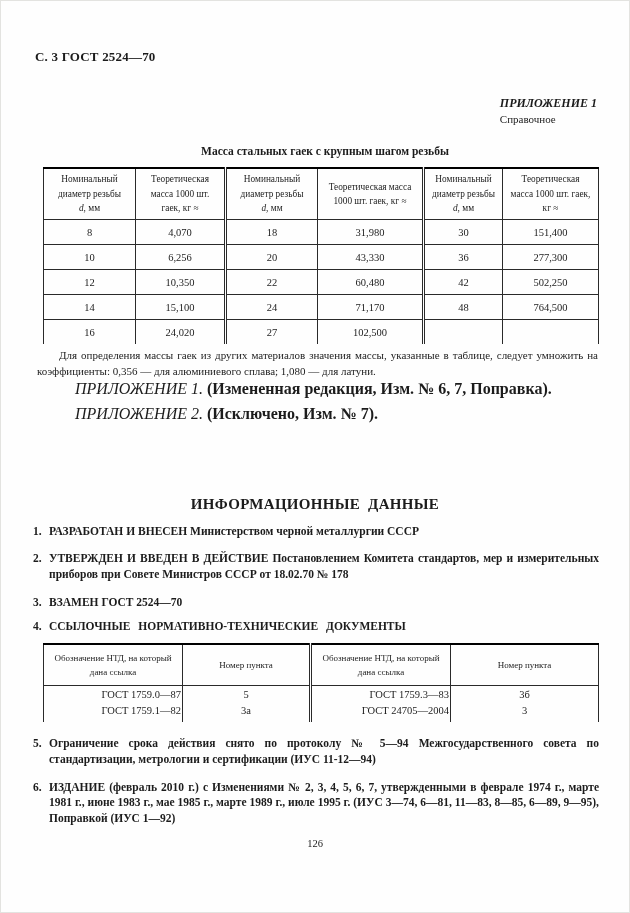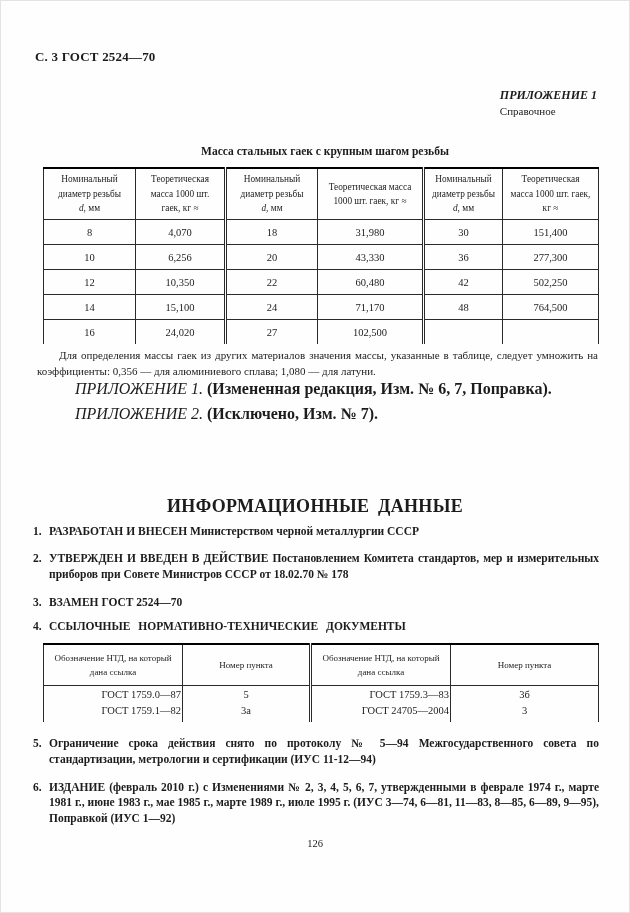--- a/index.html
+++ b/index.html
@@ -5,21 +5,21 @@
   html,body{margin:0;padding:0;}
   body{
     width:630px;height:913px;position:relative;overflow:hidden;
     background:#fefefe;color:#1c1c1c;
     font-family:"Liberation Serif","DejaVu Serif",serif;
   }
   .scan-frame{position:absolute;inset:0;border:1px solid #e3e3e0;pointer-events:none;}
 
   #doc-header{position:absolute;left:35px;top:49px;font-weight:bold;font-size:13px;letter-spacing:.2px;}
 
-  #appendix{position:absolute;right:33px;top:88px;text-align:left;}
+  #appendix{position:absolute;right:33px;top:96px;text-align:left;}
   #appendix .l1{font-style:italic;font-weight:bold;font-size:12px;}
   #appendix .l2{font-size:11px;margin-top:2px;}
 
   #table-title{position:absolute;top:145px;left:0;width:100%;text-align:center;
     font-weight:bold;font-size:11.5px;padding-left:10px;}
 
   table{border-collapse:collapse;table-layout:fixed;}
   #mass-table{position:absolute;left:43px;top:167px;width:555px;border-top:2px solid #000;
     border-left:1px solid #2a2a2a;border-right:1px solid #2a2a2a;}
   #mass-table th{
@@ -35,21 +35,21 @@
   #note{position:absolute;left:37px;top:337px;width:561px;font-size:11px;line-height:1.42;
     text-align:justify;text-indent:22px;}
 
   .app-note{position:absolute;left:75px;font-size:16px;}
   #app-note-1{top:380px;}
   #app-note-2{top:405px;}
   .app-label{font-style:italic;}
   .app-text{font-weight:bold;}
 
   #info-title{position:absolute;top:496px;left:0;width:100%;text-align:center;
-    font-weight:bold;font-size:18px;word-spacing:4px;letter-spacing:.3px;}
+    font-weight:bold;font-size:15px;word-spacing:4px;letter-spacing:.3px;}
 
   #info{position:absolute;left:33px;top:524px;width:566px;}
   .info-item{font-weight:bold;font-size:11.5px;line-height:1.33;text-align:justify;
     position:relative;padding-left:16px;margin-bottom:12px;}
   .info-item .num{position:absolute;left:0;top:0;}
   #item-2{margin-bottom:13px;}
   #item-3{margin-bottom:9px;}
   #item-4{margin-bottom:0;word-spacing:5px;}
   #item-5{margin-bottom:13px;}
 

